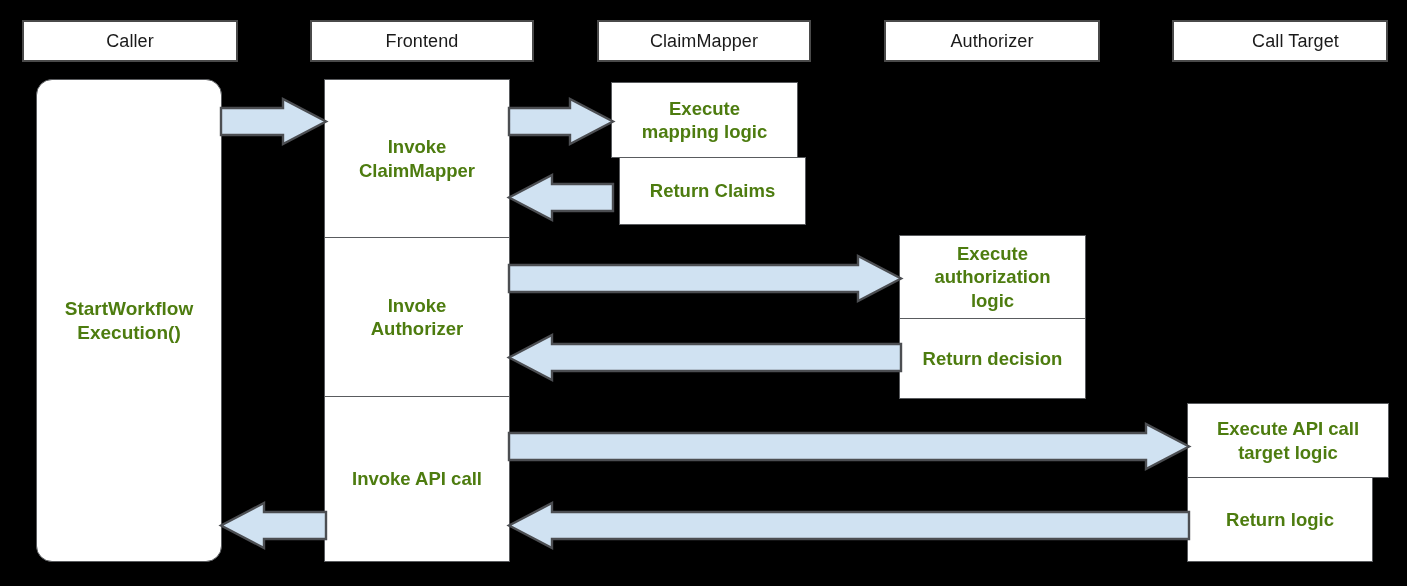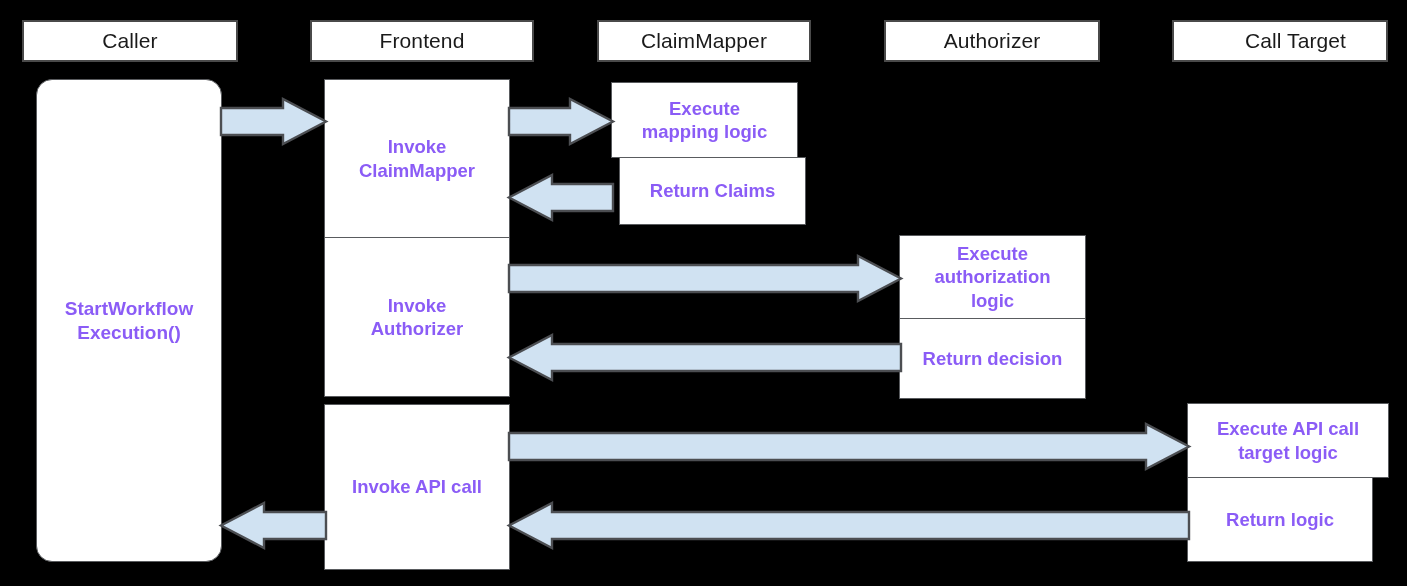--- a/index.html
+++ b/index.html
@@ -12,34 +12,34 @@
     overflow:hidden;
   }
   
   .lane-header{
     position:absolute;
     background:#ffffff;
     border:2px solid #4a4a4a;
     box-sizing:border-box;
     display:flex;align-items:center;justify-content:center;
     color:#1a1a1a;
-    font-size:21px;
+    font-size:18px;
     font-weight:400;
     letter-spacing:.1px;
     white-space:nowrap;
   }
   
   .box{
     position:absolute;
     background:#ffffff;
     border:1.6px solid #595b5e;
     box-sizing:border-box;
     display:flex;align-items:center;justify-content:center;
     text-align:center;
-    color:#8b5cf6;
+    color:#4d7c0f;
     font-size:18.5px;
     font-weight:700;
     line-height:1.25;
     padding:18px 6px;
     white-space:pre-line;
   }
   
   
   .arrow{
     position:absolute;
@@ -86,21 +86,21 @@
   <div class="box" style="left:324px;top:79px;width:186px;height:159px;">
     <span>Invoke
 ClaimMapper</span>
   </div>
 
   <div class="box" style="left:324px;top:237px;width:186px;height:160px;">
     <span>Invoke
 Authorizer</span>
   </div>
 
-  <div class="box" style="left:324px;top:396px;width:186px;height:166px;margin-top:8px;">
+  <div class="box" style="left:324px;top:396px;width:186px;height:166px;">
     <span>Invoke API call</span>
   </div>
 
   <div class="box" style="left:611px;top:82px;width:187px;height:76px;">
     <span>Execute
 mapping logic</span>
   </div>
 
   <div class="box" style="left:611px;top:157px;width:187px;height:68px;margin-left:8px;">
     <span>Return Claims</span>

